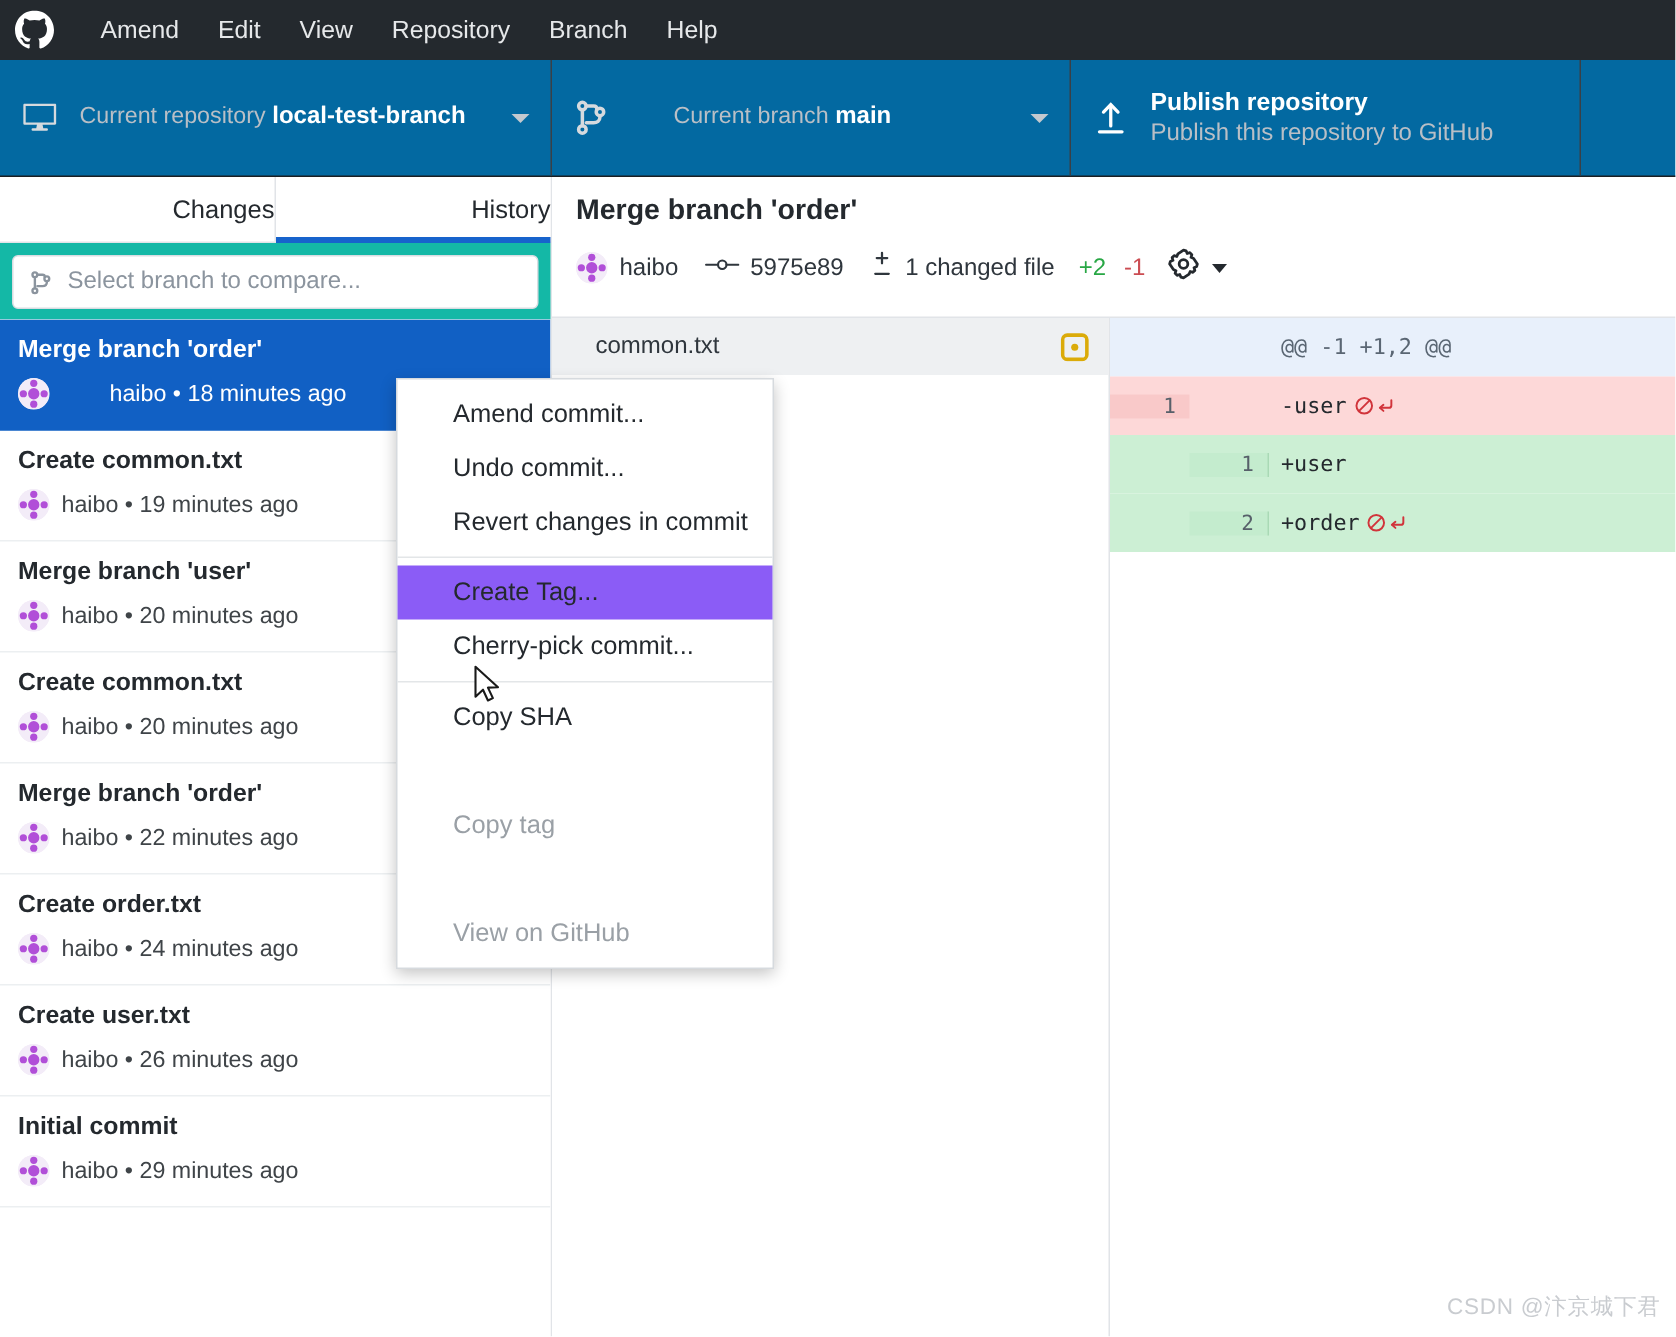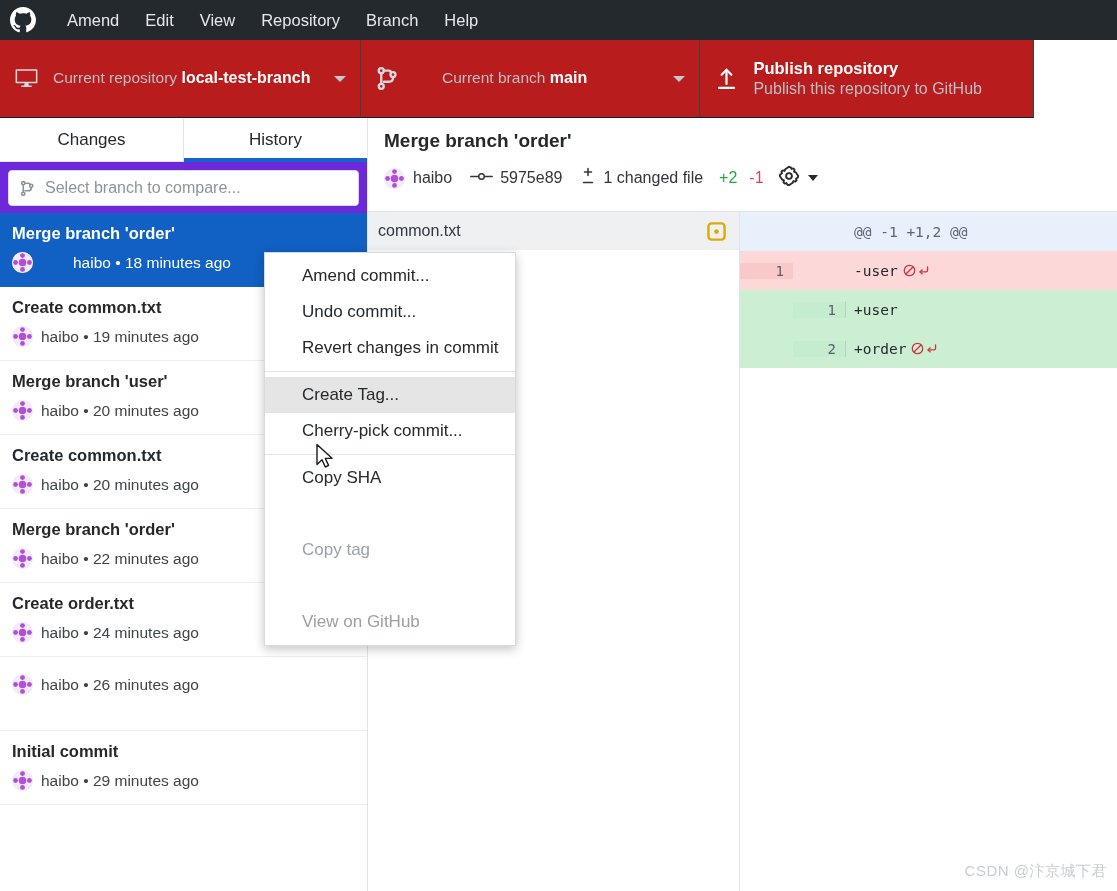--- a/index.html
+++ b/index.html
@@ -20,22 +20,22 @@
   }
   .gh-logo { margin-left: 10px; margin-right: 18px; display: flex; align-items: center; }
   .menu-item {
     color: #e6e8ea; font-size: 16.5px;
     padding: 4px 13px; cursor: default; white-space: nowrap;
   }
 
   
   .toolbar {
     position: absolute; top: 40px; left: 0;
-    width: 1034px; height: 78px;
-    background: #b91c1c;
+    width: 1117px; height: 78px;
+    background: #0369a1;
     display: flex; align-items: stretch;
     border-bottom: 1px solid #1b1f23;
   }
   .tb-cell {
     display: flex; align-items: center;
     border-right: 1px solid #3a4046;
     padding: 0 14px;
     cursor: default;
   }
   .tb-repo { width: 368px; }
@@ -58,31 +58,31 @@
   .sidebar {
     position: absolute; top: 118px; left: 0;
     width: 368px; height: 773px;
     background: #ffffff;
     border-right: 1px solid #e1e4e8;
     display: flex; flex-direction: column;
   }
   .tabs { display: flex; height: 44px; border-bottom: 1px solid #e1e4e8; background:#fff; }
   .tab {
     flex: 1 1 50%;
-    display: flex; align-items: center; justify-content: center;
+    display: flex; align-items: center; justify-content: flex-end;
     font-size: 17px; color: #24292e; cursor: default;
     position: relative;
   }
   .tab.active::after {
     content: ""; position: absolute; left: 0; right: 0; bottom: -1px;
     height: 4px; background: #1763cc;
   }
   .tab-sep { width: 1px; background: #e1e4e8; }
 
-  .compare-wrap { padding: 8px 8px 7px 8px; background: #6d28d9; }
+  .compare-wrap { padding: 8px 8px 7px 8px; background: #14b8a6; }
   .compare-box {
     height: 36px; border: 1px solid #d9dde2; border-radius: 4px;
     display: flex; align-items: center; padding: 0 10px; background: #fff;
   }
   .compare-box .ico { margin-right: 9px; display:flex; }
   .compare-ph { color: #8b949e; font-size: 16px; }
 
   .commit-list { flex: 1 1 auto; overflow: hidden; background: #fff; }
   .commit-row {
     height: 74px; padding: 9px 12px 0 12px;
@@ -127,21 +127,21 @@
     border-right: 5.5px solid transparent;
     border-top: 6px solid #24292e;
   }
 
   .diff-area { position: absolute; top: 94px; left: 0; right: 0; bottom: 0; display: flex; }
   .filelist {
     width: 372px; border-right: 1px solid #e1e4e8; background: #fff;
   }
   .file-row {
     height: 38px; display: flex; align-items: center;
-    padding: 0 13px 0 10px; background: #eef0f2; cursor: default;
+    padding: 0 13px 0 29px; background: #eef0f2; cursor: default;
   }
   .file-name { flex: 1 1 auto; font-size: 16px; color: #2f363d;
                white-space: nowrap; overflow: hidden; text-overflow: ellipsis; }
   .file-status { flex: 0 0 auto; display:flex; }
 
   .diffview { flex: 1 1 auto; background: #fff; font-family: "DejaVu Sans Mono", monospace; }
   .dline { display: flex; height: 39px; align-items: center; font-size: 14.5px; }
   .dl-old, .dl-new {
     width: 53px; flex: 0 0 53px; text-align: right; padding-right: 9px;
     color: #57606a; font-size: 14px;
@@ -165,21 +165,21 @@
     border: 1px solid #d6dade;
     box-shadow: 0 3px 10px rgba(0,0,0,.24);
     padding: 5px 0;
     z-index: 50;
   }
   .ctx-item {
     height: 36px; display: flex; align-items: center;
     padding: 0 0 0 37px; font-size: 17px; color: #24292e; cursor: default;
     white-space: nowrap;
   }
-  .ctx-item.hover { background: #e5e5e5; }
+  .ctx-item.hover { background: #8b5cf6; }
   .ctx-item.disabled { color: #9aa0a6; margin-top: 36px; }
   .ctx-sep { height: 1px; background: #e3e6e8; margin: 5px 0; }
 
   .cursor-arrow { position: absolute; left: 315px; top: 443px; z-index: 60; pointer-events: none; }
 
   
   .watermark {
     position: absolute; right: 10px; bottom: 10px;
     font-size: 15px; color: #c9ccd0; letter-spacing: .5px;
     white-space: nowrap;
@@ -374,20 +374,21 @@
                 <circle cx="10" cy="3.4" r="2.3" fill="#b14fd8"></circle>
                 <circle cx="10" cy="16.6" r="2.3" fill="#b14fd8"></circle>
                 <circle cx="3.4" cy="10" r="2.3" fill="#b14fd8"></circle>
                 <circle cx="16.6" cy="10" r="2.3" fill="#b14fd8"></circle>
               </svg>
             </span>
             <span class="who">haibo • 24 minutes ago</span>
           </div>
         </div>
         <div class="commit-row">
+          <div class="c-title">Create user.txt</div>
           <div class="c-meta">
             <span class="avatar">
               <svg width="21" height="21" viewBox="0 0 20 20">
                 <circle cx="10" cy="10" r="10" fill="#f3ecf8"></circle>
                 <circle cx="10" cy="10" r="3.6" fill="#b14fd8"></circle>
                 <circle cx="10" cy="3.4" r="2.3" fill="#b14fd8"></circle>
                 <circle cx="10" cy="16.6" r="2.3" fill="#b14fd8"></circle>
                 <circle cx="3.4" cy="10" r="2.3" fill="#b14fd8"></circle>
                 <circle cx="16.6" cy="10" r="2.3" fill="#b14fd8"></circle>
               </svg>

